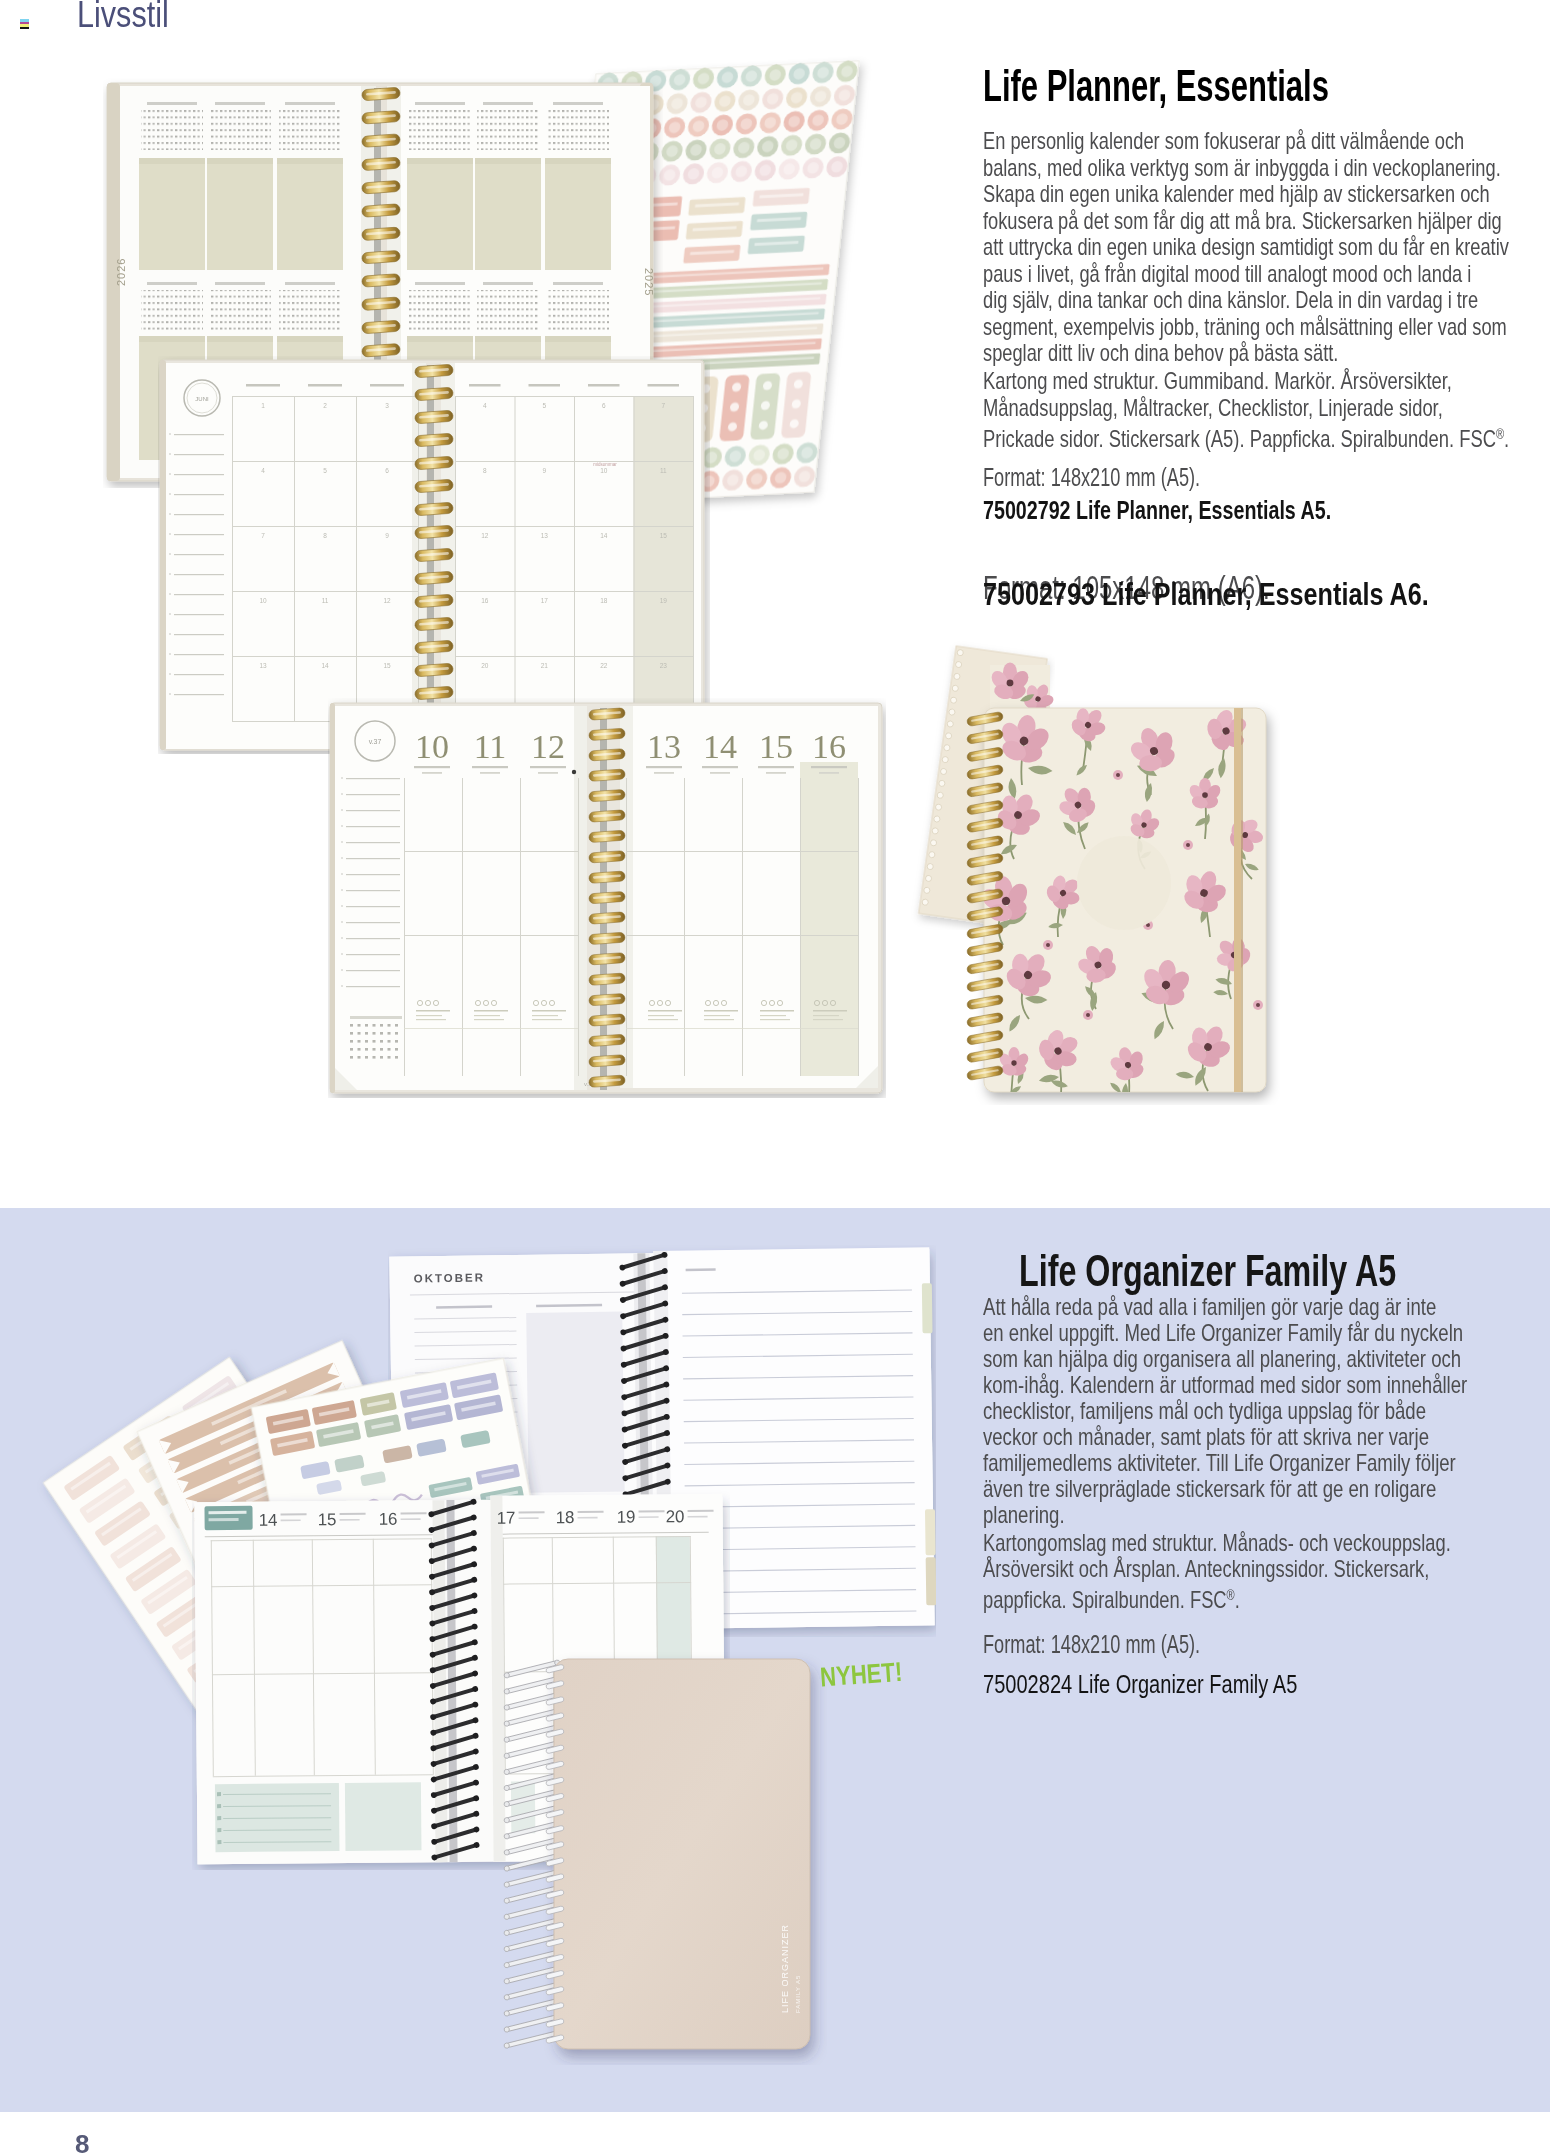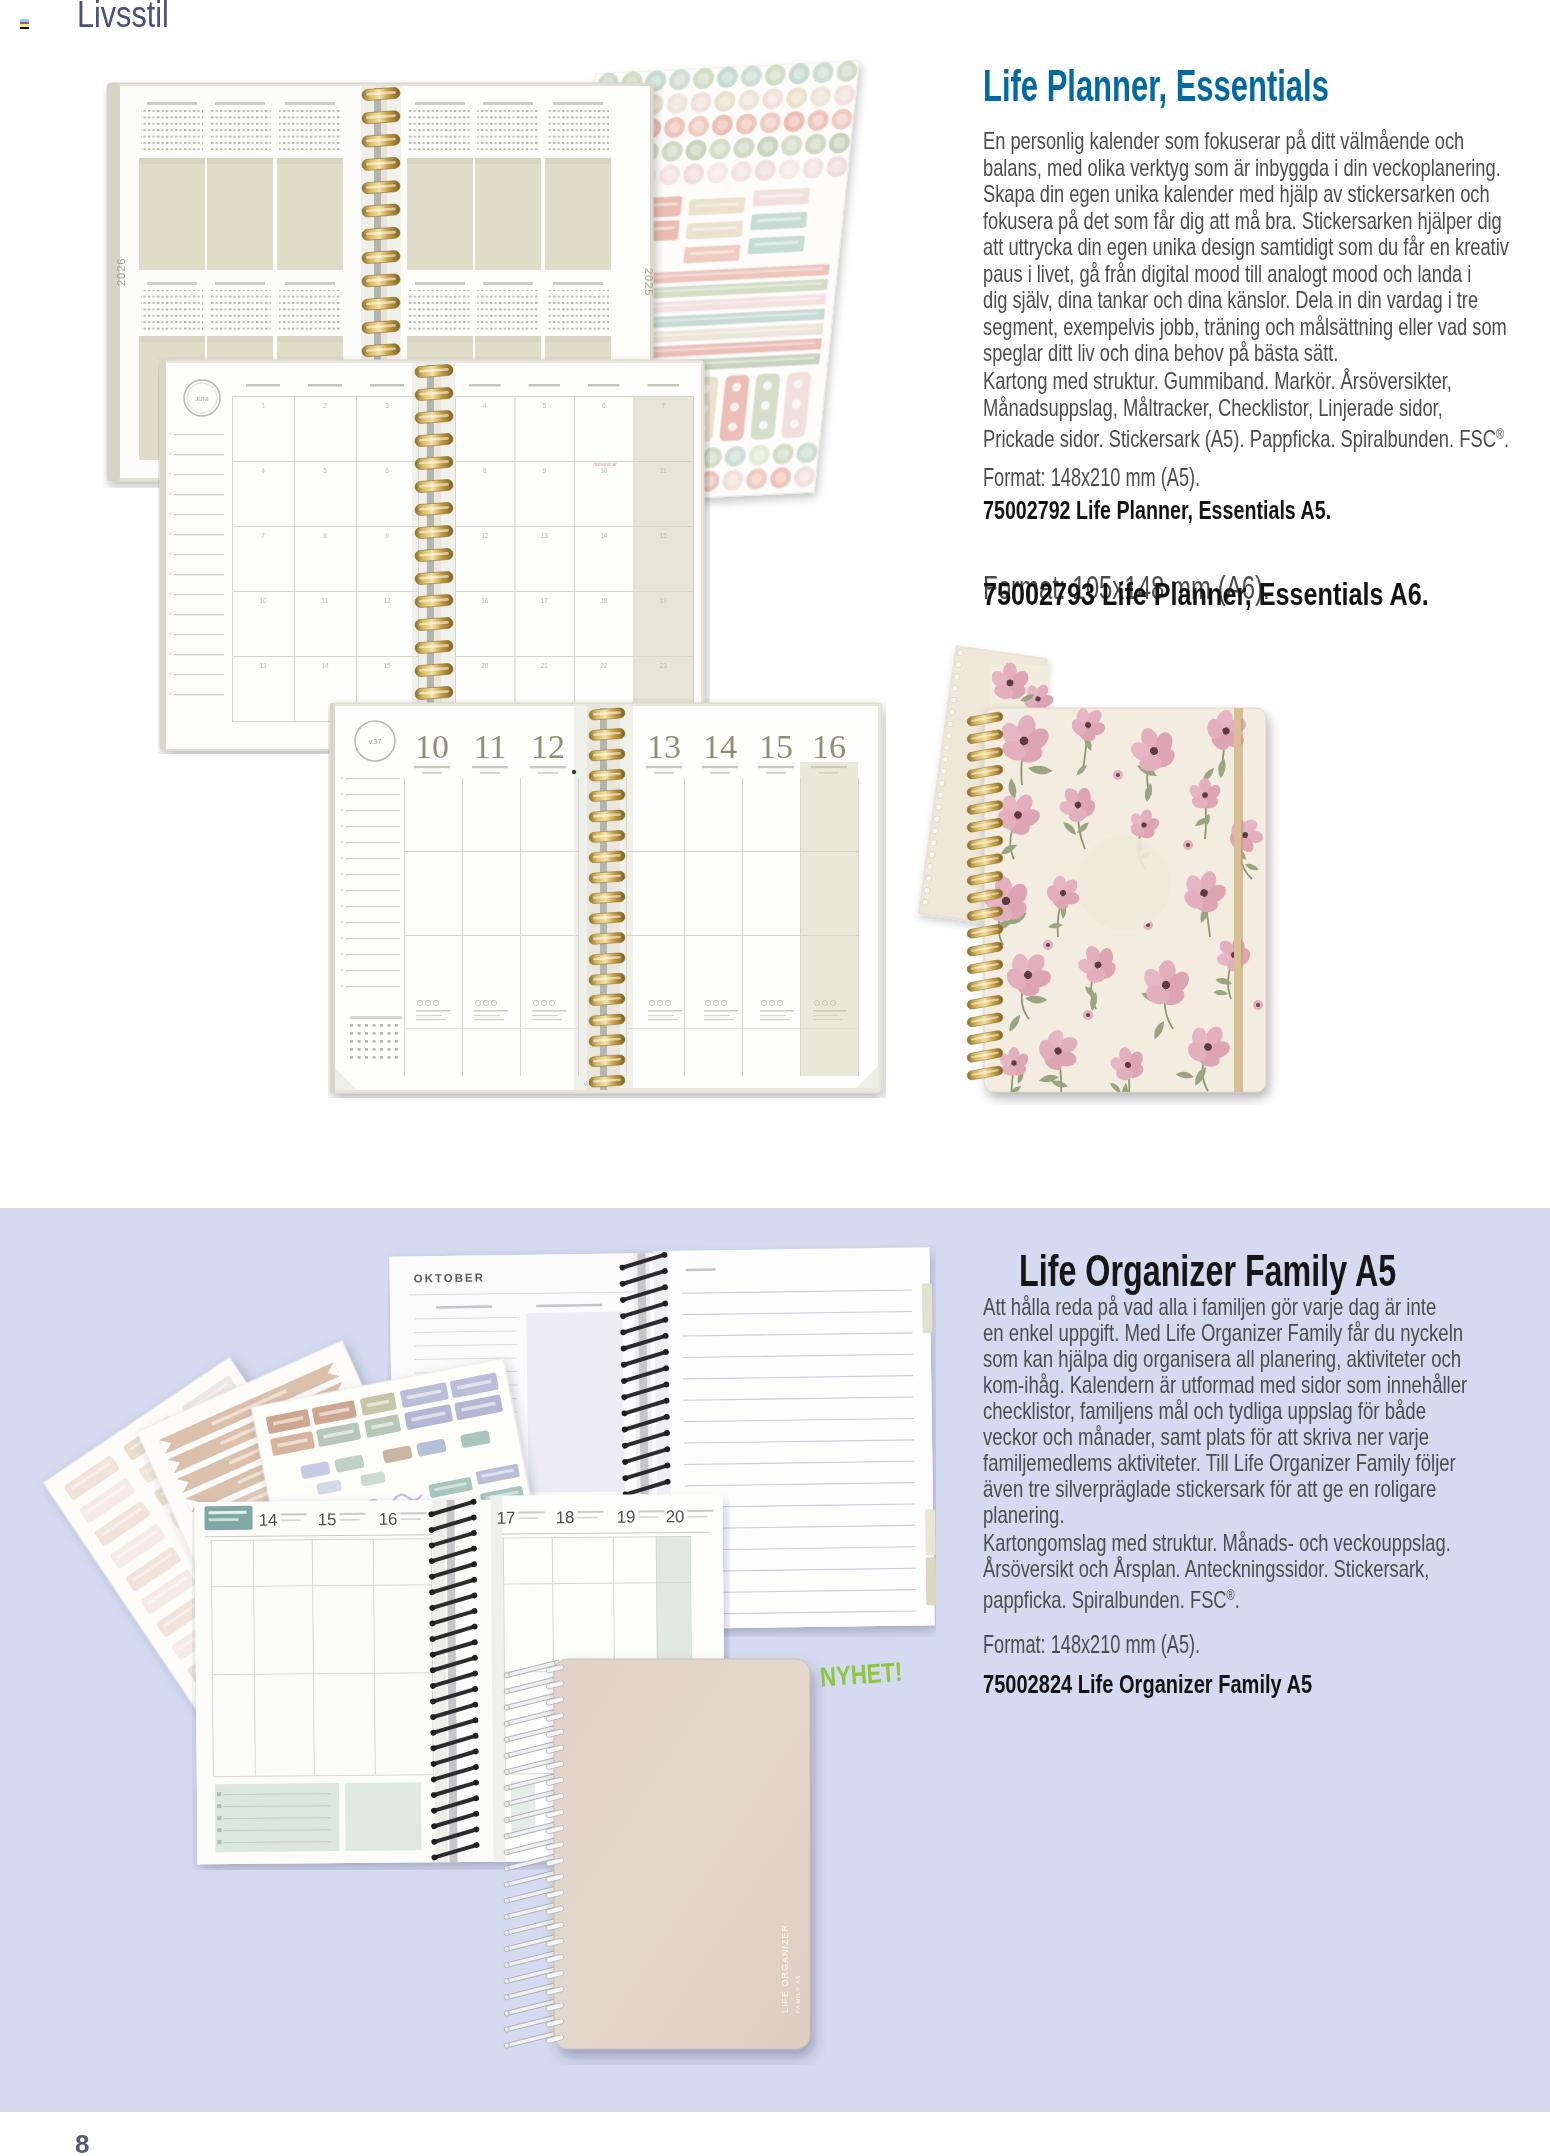--- a/index.html
+++ b/index.html
@@ -1933,21 +1933,21 @@
 
 <div class="abs" style="left:20px;top:19px;width:9px;height:10px">
 <div style="height:2.5px;background:#7fd4f0"></div>
 <div style="height:2.5px;background:#b44a96"></div>
 <div style="height:2.5px;background:#f0ee7a"></div>
 <div style="height:2.5px;background:#141414"></div>
 </div>
 
 <div class="abs" style="left:77px;top:-6px;font-size:36px;color:#4b4f79;"><span class="sq" id="livsstil" style="transform:scaleX(0.85)">Livsstil</span></div>
 
-<div class="abs" style="left:983px;top:60px;font-size:45px;font-weight:bold;color:#0369a1;"><span class="sq" id="h1" style="transform:scaleX(0.688)">Life Planner, Essentials</span></div>
+<div class="abs" style="left:983px;top:60px;font-size:45px;font-weight:bold;color:#000000;"><span class="sq" id="h1" style="transform:scaleX(0.688)">Life Planner, Essentials</span></div>
 
 <div class="abs" style="left:983px;top:128px;font-size:24px;line-height:26.5px;color:#4c4c4e;"><span class="sq" id="p1" style="transform:scaleX(0.761)">En personlig kalender som fokuserar på ditt välmående och<br>
 balans, med olika verktyg som är inbyggda i din veckoplanering.<br>
 Skapa din egen unika kalender med hjälp av stickersarken och<br>
 fokusera på det som får dig att må bra. Stickersarken hjälper dig<br>
 att uttrycka din egen unika design samtidigt som du får en kreativ<br>
 paus i livet, gå från digital mood till analogt mood och landa i<br>
 dig själv, dina tankar och dina känslor. Dela in din vardag i tre<br>
 segment, exempelvis jobb, träning och målsättning eller vad som<br>
 speglar ditt liv och dina behov på bästa sätt.</span></div>
@@ -1975,17 +1975,17 @@
 familjemedlems aktiviteter. Till Life Organizer Family följer<br>
 även tre silverpräglade stickersark för att ge en roligare<br>
 planering.</span></div>
 
 <div class="abs" style="left:983px;top:1530px;font-size:24px;line-height:26px;color:#4c4c4e;"><span class="sq" id="p4" style="transform:scaleX(0.764)">Kartongomslag med struktur. Månads- och veckouppslag.<br>
 Årsöversikt och Årsplan. Anteckningssidor. Stickersark,<br>
 pappficka. Spiralbunden. FSC<span style="font-size:60%;vertical-align:30%">®</span>.</span></div>
 
 <div class="abs" style="left:983px;top:1630px;font-size:25px;color:#4c4c4e;"><span class="sq" id="f3" style="transform:scaleX(0.727)">Format: 148x210 mm (A5).</span></div>
 
-<div class="abs" style="left:983px;top:1670px;font-size:25px;font-weight:bold;color:#131313;"><span class="sq" id="b3" style="transform:scaleX(0.802)">75002824 Life Organizer Family A5</span></div>
+<div class="abs" style="left:983px;top:1670px;font-size:25px;font-weight:normal;color:#131313;"><span class="sq" id="b3" style="transform:scaleX(0.802)">75002824 Life Organizer Family A5</span></div>
 
 <div class="abs" style="left:820px;top:1659px;font-size:27px;font-weight:bold;color:#8dc63f;transform:rotate(-4deg);letter-spacing:0px;"><span class="sq" id="ny" style="transform:scaleX(.82)">NYHET!</span></div>
 
 <div class="abs" style="left:75px;top:2129px;font-size:26px;font-weight:bold;color:#565a77;">8</div>
 
 </body></html>

